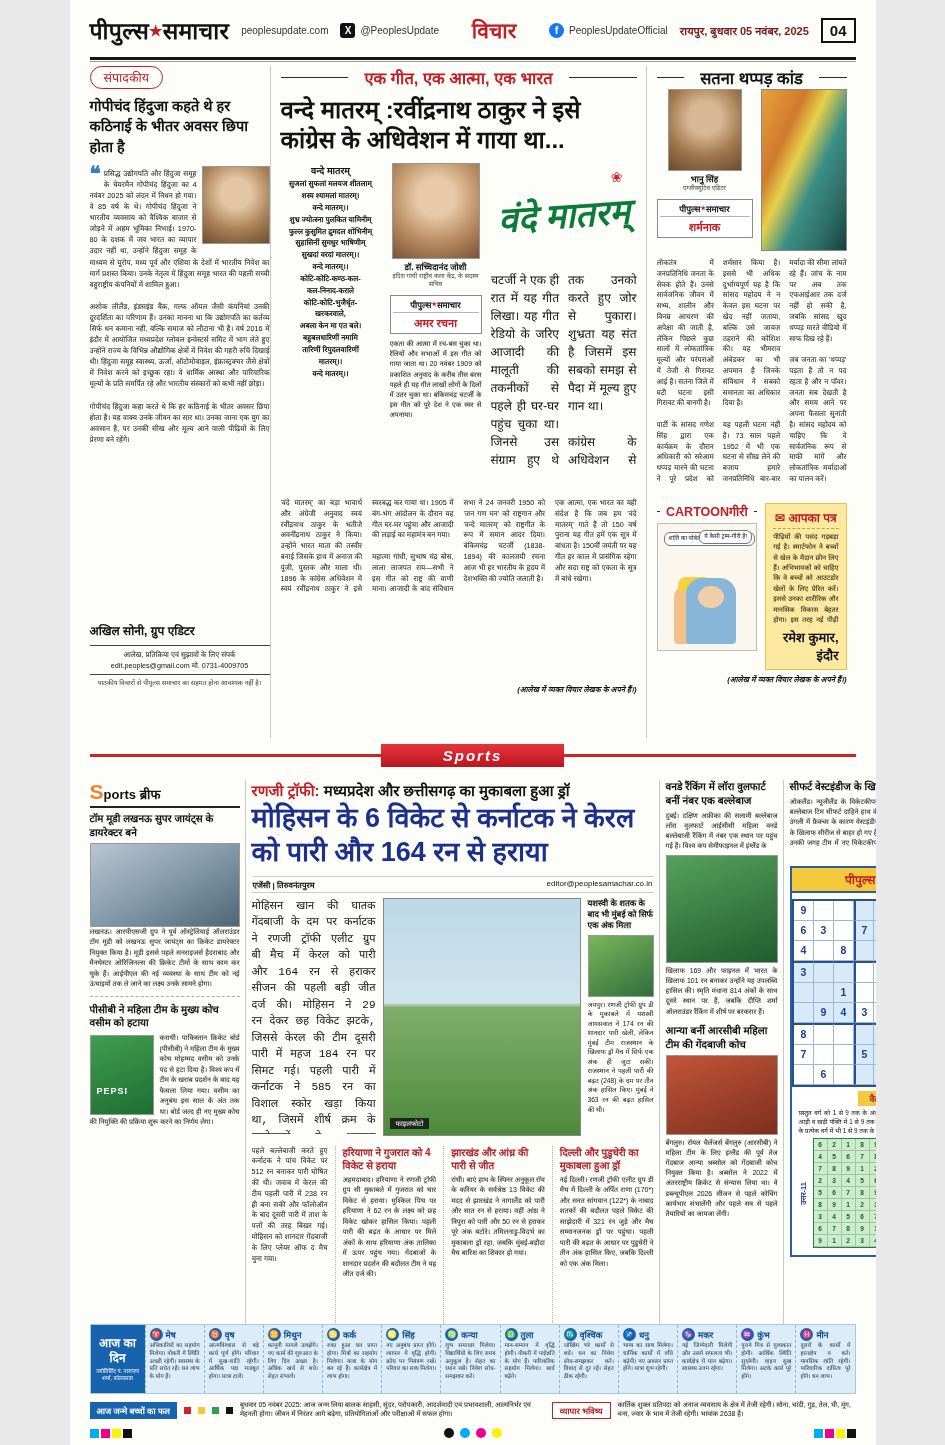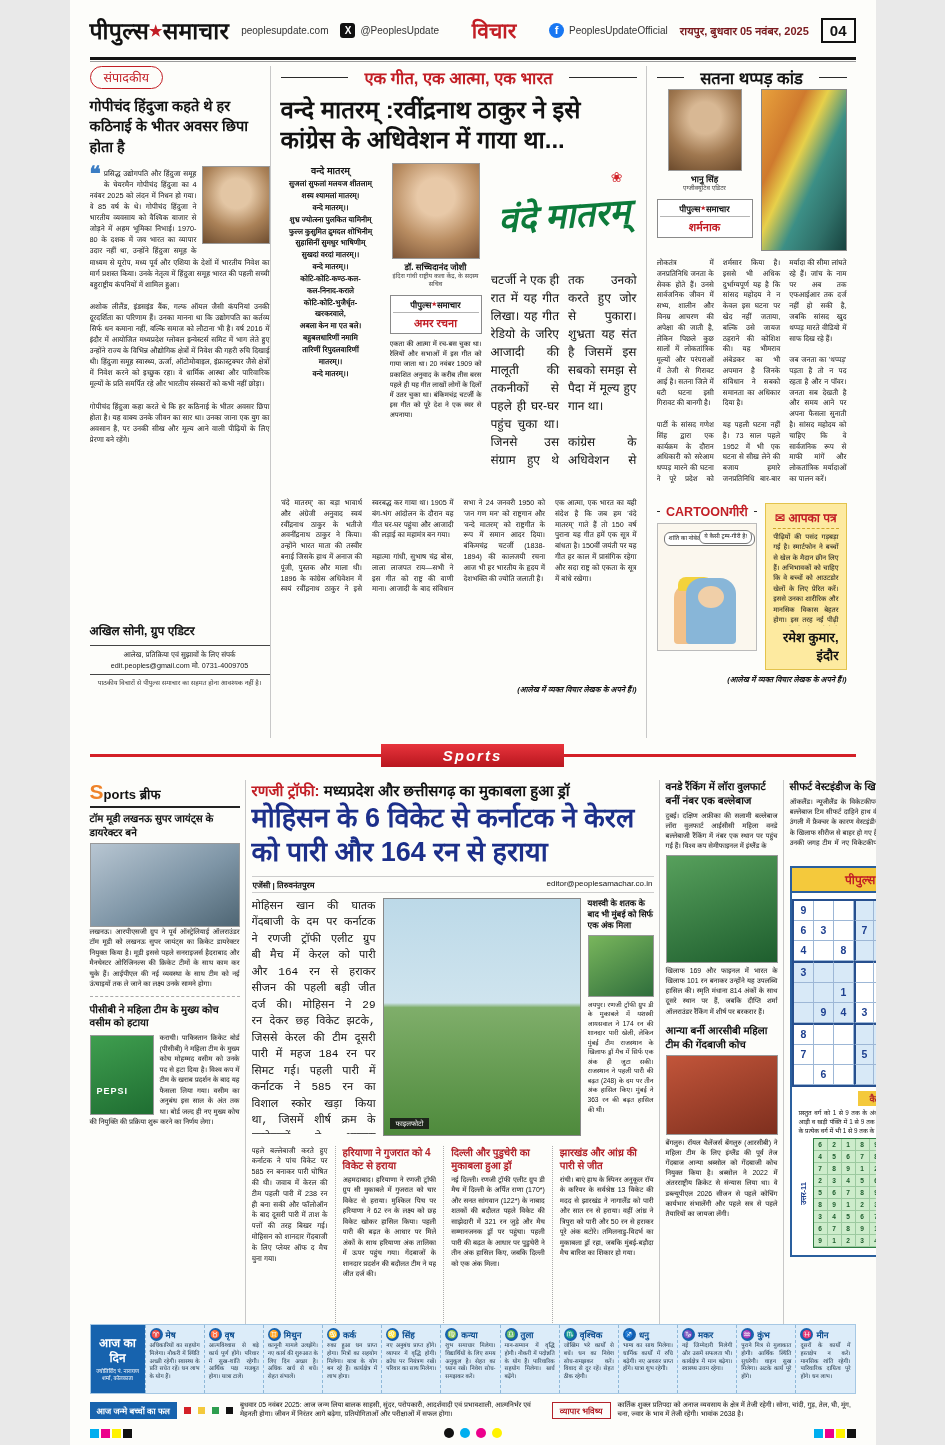--- a/index.html
+++ b/index.html
@@ -323,32 +323,32 @@
         <div class="main-photo">
           <span class="photo-chip">फाइलफोटो</span>
         </div>
         <div class="yash-col">
           <div class="yash-title">यशस्वी के शतक के बाद भी मुंबई को सिर्फ एक अंक मिला</div>
           <div class="yash-photo"></div>
           <div class="yash-body">जयपुर। रणजी ट्रॉफी ग्रुप डी के मुकाबले में यशस्वी जायसवाल ने 174 रन की शानदार पारी खेली, लेकिन मुंबई टीम राजस्थान के खिलाफ ड्रॉ मैच में सिर्फ एक अंक ही जुटा सकी। राजस्थान ने पहली पारी की बढ़त (248) के दम पर तीन अंक हासिल किए। मुंबई ने 363 रन की बढ़त हासिल की थी।</div>
         </div>
       </div>
       <div class="bottom-strip">
-        <div class="cont-text">पहले बल्लेबाजी करते हुए कर्नाटक ने पांच विकेट पर 585 रन बनाकर पारी घोषित की थी। जवाब में केरल की टीम पहली पारी में 238 रन ही बना सकी और फॉलोऑन के बाद दूसरी पारी में ताश के पत्तों की तरह बिखर गई। मोहिसन को शानदार गेंदबाजी के लिए प्लेयर ऑफ द मैच चुना गया।</div>
+        <div class="cont-text">पहले बल्लेबाजी करते हुए कर्नाटक ने पांच विकेट पर 512 रन बनाकर पारी घोषित की थी। जवाब में केरल की टीम पहली पारी में 238 रन ही बना सकी और फॉलोऑन के बाद दूसरी पारी में ताश के पत्तों की तरह बिखर गई। मोहिसन को शानदार गेंदबाजी के लिए प्लेयर ऑफ द मैच चुना गया।</div>
         <div class="sub-box">
           <div class="sub-title">हरियाणा ने गुजरात को 4 विकेट से हराया</div>
           <div class="sub-body">अहमदाबाद। हरियाणा ने रणजी ट्रॉफी ग्रुप सी मुकाबले में गुजरात को चार विकेट से हराया। मुश्किल पिच पर हरियाणा ने 62 रन के लक्ष्य को छह विकेट खोकर हासिल किया। पहली पारी की बढ़त के आधार पर मिले अंकों के साथ हरियाणा अंक तालिका में ऊपर पहुंच गया। गेंदबाजों के शानदार प्रदर्शन की बदौलत टीम ने यह जीत दर्ज की।</div>
         </div>
         <div class="sub-box">
+          <div class="sub-title">झारखंड और आंध्र की पारी से जीत</div>
+          <div class="sub-body">रांची। बाएं हाथ के स्पिनर अनुकूल रॉय के करियर के सर्वश्रेष्ठ 13 विकेट की मदद से झारखंड ने नागालैंड को पारी और सात रन से हराया। वहीं आंध्र ने त्रिपुरा को पारी और 50 रन से हराकर पूरे अंक बटोरे। तमिलनाडु-विदर्भ का मुकाबला ड्रॉ रहा, जबकि मुंबई-बड़ौदा मैच बारिश का शिकार हो गया।</div>
+        </div>
+        <div class="sub-box">
           <div class="sub-title">दिल्ली और पुडुचेरी का मुकाबला हुआ ड्रॉ</div>
           <div class="sub-body">नई दिल्ली। रणजी ट्रॉफी एलीट ग्रुप डी मैच में दिल्ली के अर्पित राणा (170*) और सनत सांगवान (122*) के नाबाद शतकों की बदौलत पहले विकेट की साझेदारी में 321 रन जुड़े और मैच सम्मानजनक ड्रॉ पर पहुंचा। पहली पारी की बढ़त के आधार पर पुडुचेरी ने तीन अंक हासिल किए, जबकि दिल्ली को एक अंक मिला।</div>
-        </div>
-        <div class="sub-box">
-          <div class="sub-title">झारखंड और आंध्र की पारी से जीत</div>
-          <div class="sub-body">रांची। बाएं हाथ के स्पिनर अनुकूल रॉय के करियर के सर्वश्रेष्ठ 13 विकेट की मदद से झारखंड ने नागालैंड को पारी और सात रन से हराया। वहीं आंध्र ने त्रिपुरा को पारी और 50 रन से हराकर पूरे अंक बटोरे। तमिलनाडु-विदर्भ का मुकाबला ड्रॉ रहा, जबकि मुंबई-बड़ौदा मैच बारिश का शिकार हो गया।</div>
         </div>
       </div>
     </div>
 
     <div class="scolpad">
       <div class="side-title">वनडे रैंकिंग में लॉरा वुलफार्ट बनीं नंबर एक बल्लेबाज</div>
       <div class="side-body">दुबई। दक्षिण अफ्रीका की सलामी बल्लेबाज लॉरा वुलफार्ट आईसीसी महिला वनडे बल्लेबाजी रैंकिंग में नंबर एक स्थान पर पहुंच गई हैं। विश्व कप सेमीफाइनल में इंग्लैंड के</div>
       <div class="laura-photo"></div>
       <div class="side-body">खिलाफ 169 और फाइनल में भारत के खिलाफ 101 रन बनाकर उन्होंने यह उपलब्धि हासिल की। स्मृति मंधाना 814 अंकों के साथ दूसरे स्थान पर हैं, जबकि दीप्ति शर्मा ऑलराउंडर रैंकिंग में शीर्ष पर बरकरार हैं।</div>
       <div class="side-title" style="margin-top:7px;">आन्या बर्नी आरसीबी महिला टीम की गेंदबाजी कोच</div>

